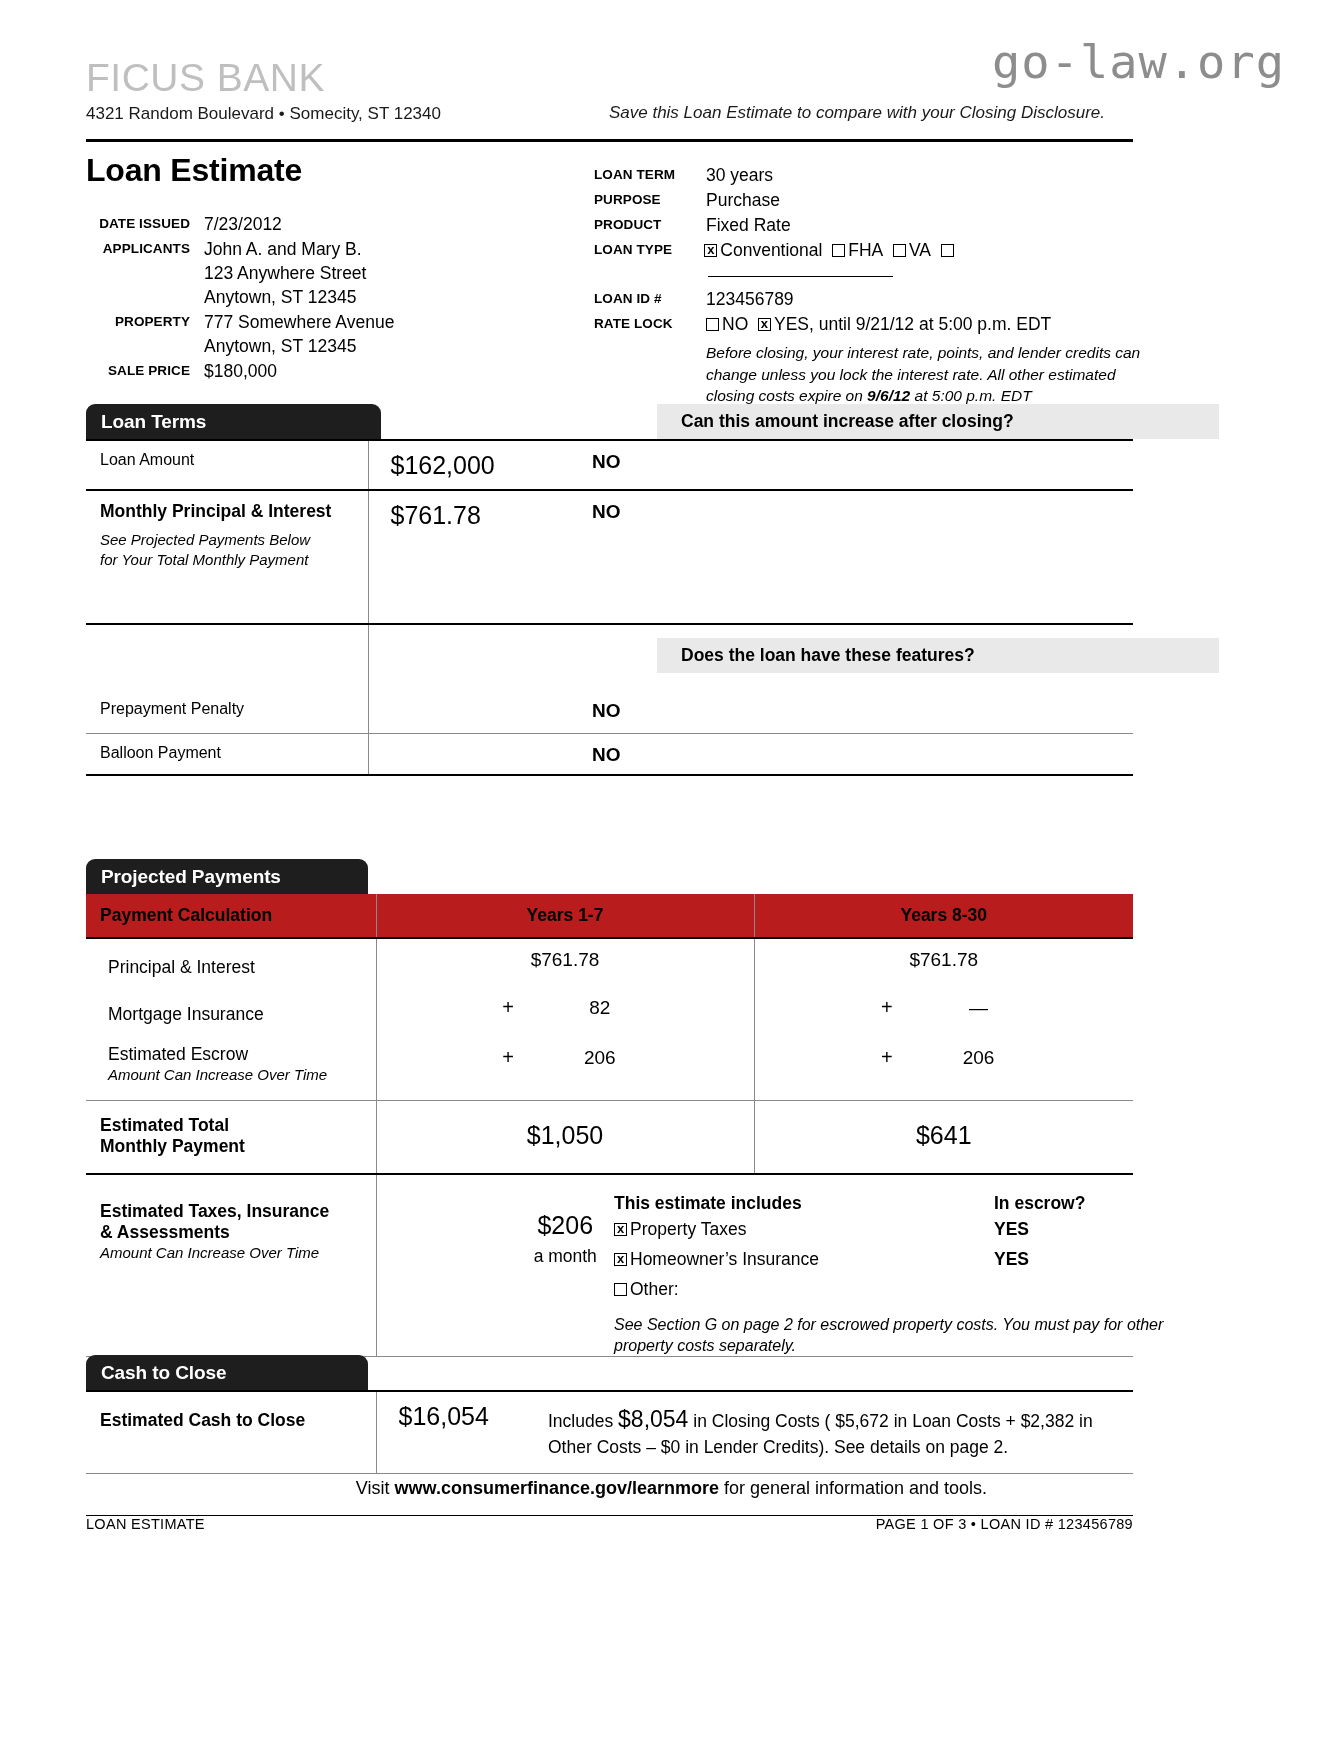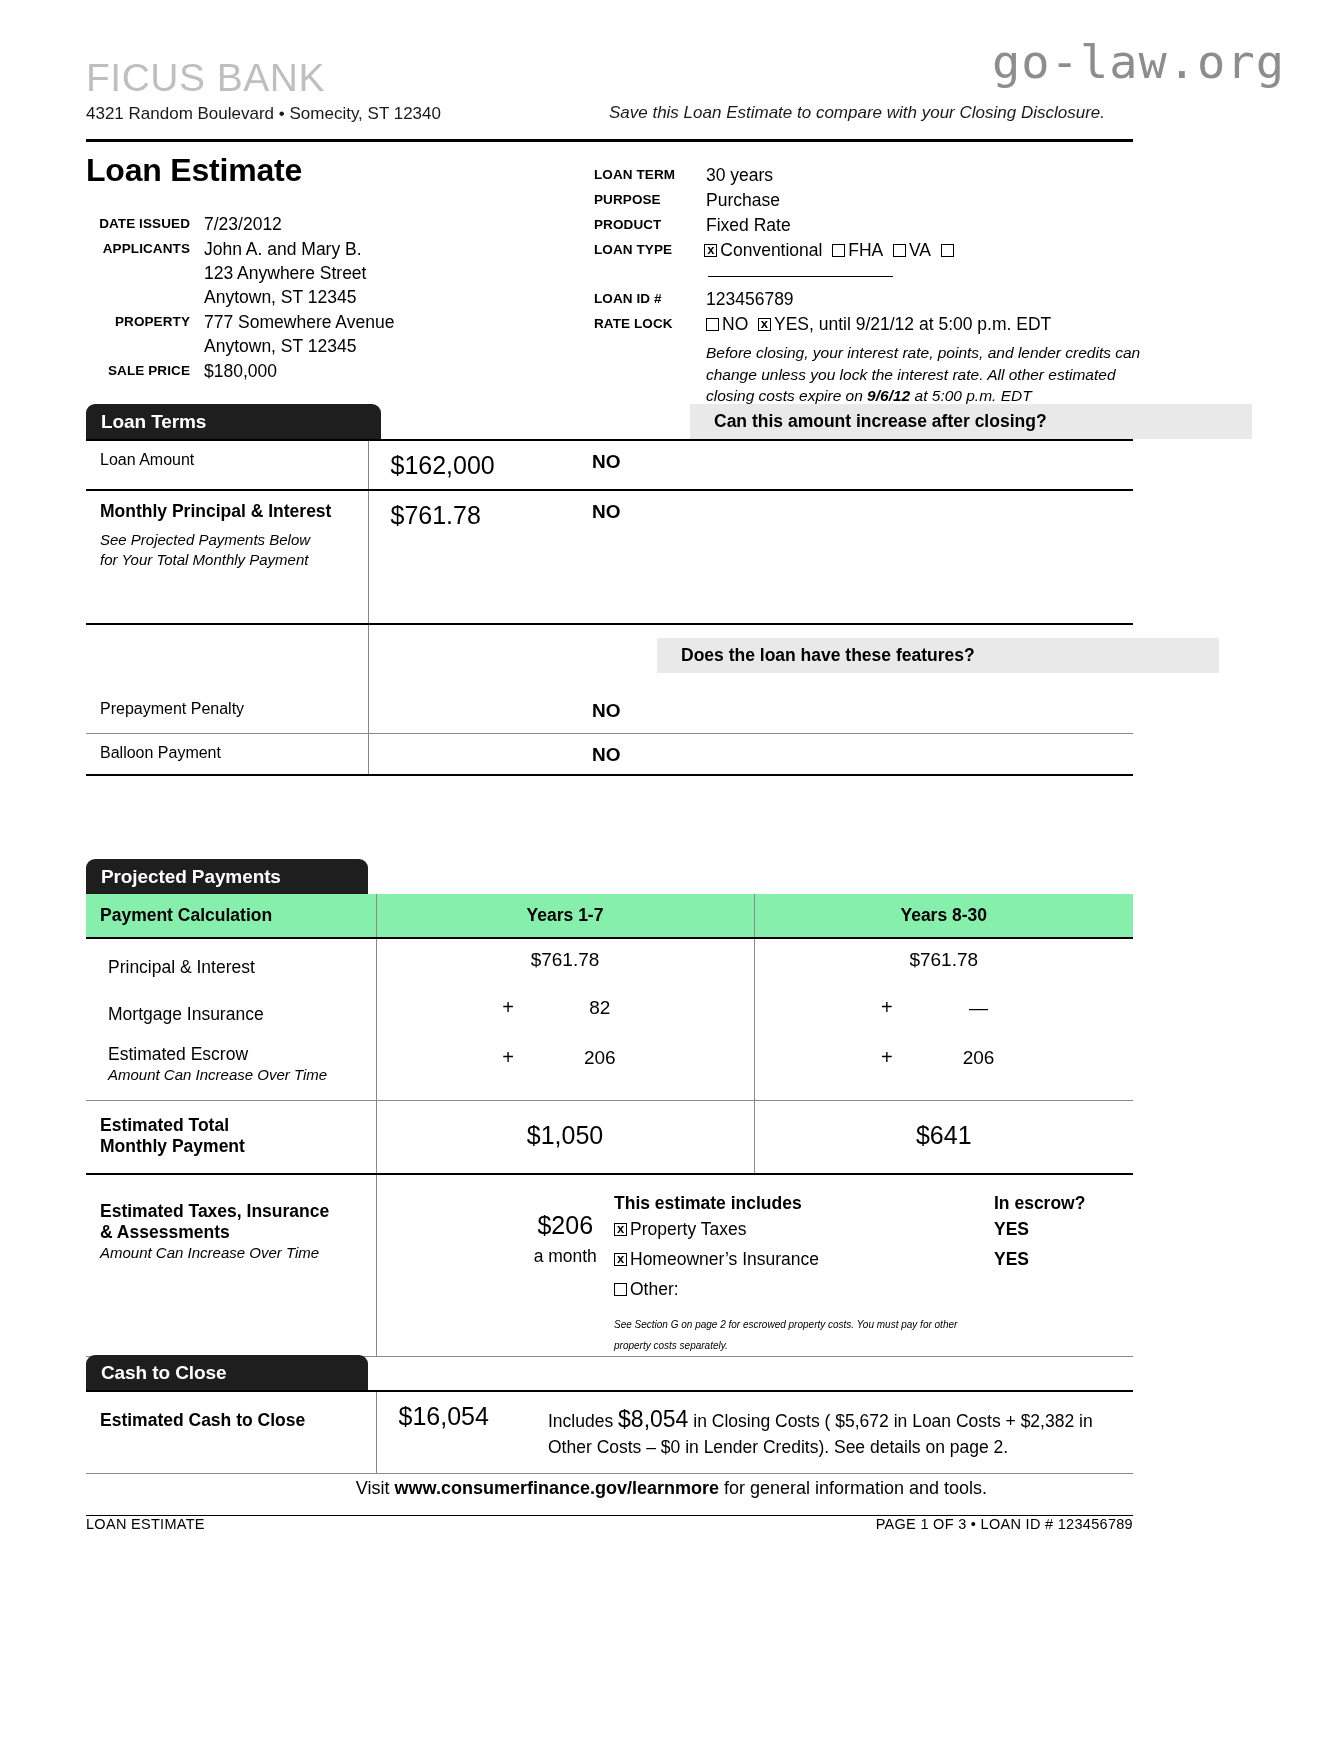--- a/index.html
+++ b/index.html
@@ -157,21 +157,21 @@
   .lbl-ital { font-size: 15px; font-style: italic; line-height: 20px; }
   .big-num { font-size: 25px; font-weight: normal; }
   .mid-num { font-size: 19px; }
   .ans { font-size: 19px; font-weight: bold; }
 
   
   #loan-terms-tab { left: 86px; top: 404px; width: 295px; }
   .lt-wrap { position: absolute; left: 86px; top: 404px; width: 1047px; }
   .lt-grayq {
     position: absolute;
-    left: 604px; top: 0;
+    left: 571px; top: 0;
     width: 562px; height: 35px;
     background: #e9e9e9;
     font-size: 17.5px; font-weight: bold;
     line-height: 35px;
     padding-left: 24px;
   }
   .lt-grayq2 {
     position: absolute;
     left: 571px; top: 234px;
     width: 562px; height: 35px;
@@ -196,36 +196,36 @@
   .vline { border-left: 1px solid #8a8a8a; }
 
   
   #proj-tab { left: 86px; top: 859px; width: 282px; }
   .pp-wrap { position: absolute; left: 86px; top: 859px; width: 1047px; }
   .pp-table {
     position: absolute; left: 0; top: 35px;
     width: 1047px; border-collapse: collapse; table-layout: fixed;
   }
   .pp-table td { vertical-align: top; }
-  .pp-head td { background: #86efac; height: 44px; vertical-align: middle; font-size: 17.5px; font-weight: bold; }
+  .pp-head td { background: #b91c1c; height: 44px; vertical-align: middle; font-size: 17.5px; font-weight: bold; }
   .pp-c1 { width: 290px; }
   .pp-c2 { width: 378px; }
   .pp-c3 { width: 379px; }
   .ctr { text-align: center; }
   .plus-cell {
     display: flex; align-items: baseline;
     justify-content: center;
   }
   .plus-sign { font-size: 20px; margin-right: 58px; }
   .plus-val { font-size: 19px; min-width: 56px; text-align: center; }
 
   
   .esc-incl { font-size: 17.5px; font-weight: bold; }
   .esc-item { font-size: 17.5px; line-height: 30px; }
-  .esc-note { font-size: 10px; font-style: italic; line-height: 21px; margin-top: 10px; }
+  .esc-note { font-size: 16px; font-style: italic; line-height: 21px; margin-top: 10px; }
 
   
   #cash-tab { left: 86px; top: 1355px; width: 282px; }
   .ctc-wrap { position: absolute; left: 86px; top: 1355px; width: 1047px; }
   .ctc-table {
     position: absolute; left: 0; top: 35px;
     width: 1047px; border-collapse: collapse; table-layout: fixed;
   }
   .ctc-table td { vertical-align: top; padding-top: 18px; }
   .ctc-note { font-size: 17.5px; line-height: 26px; }

